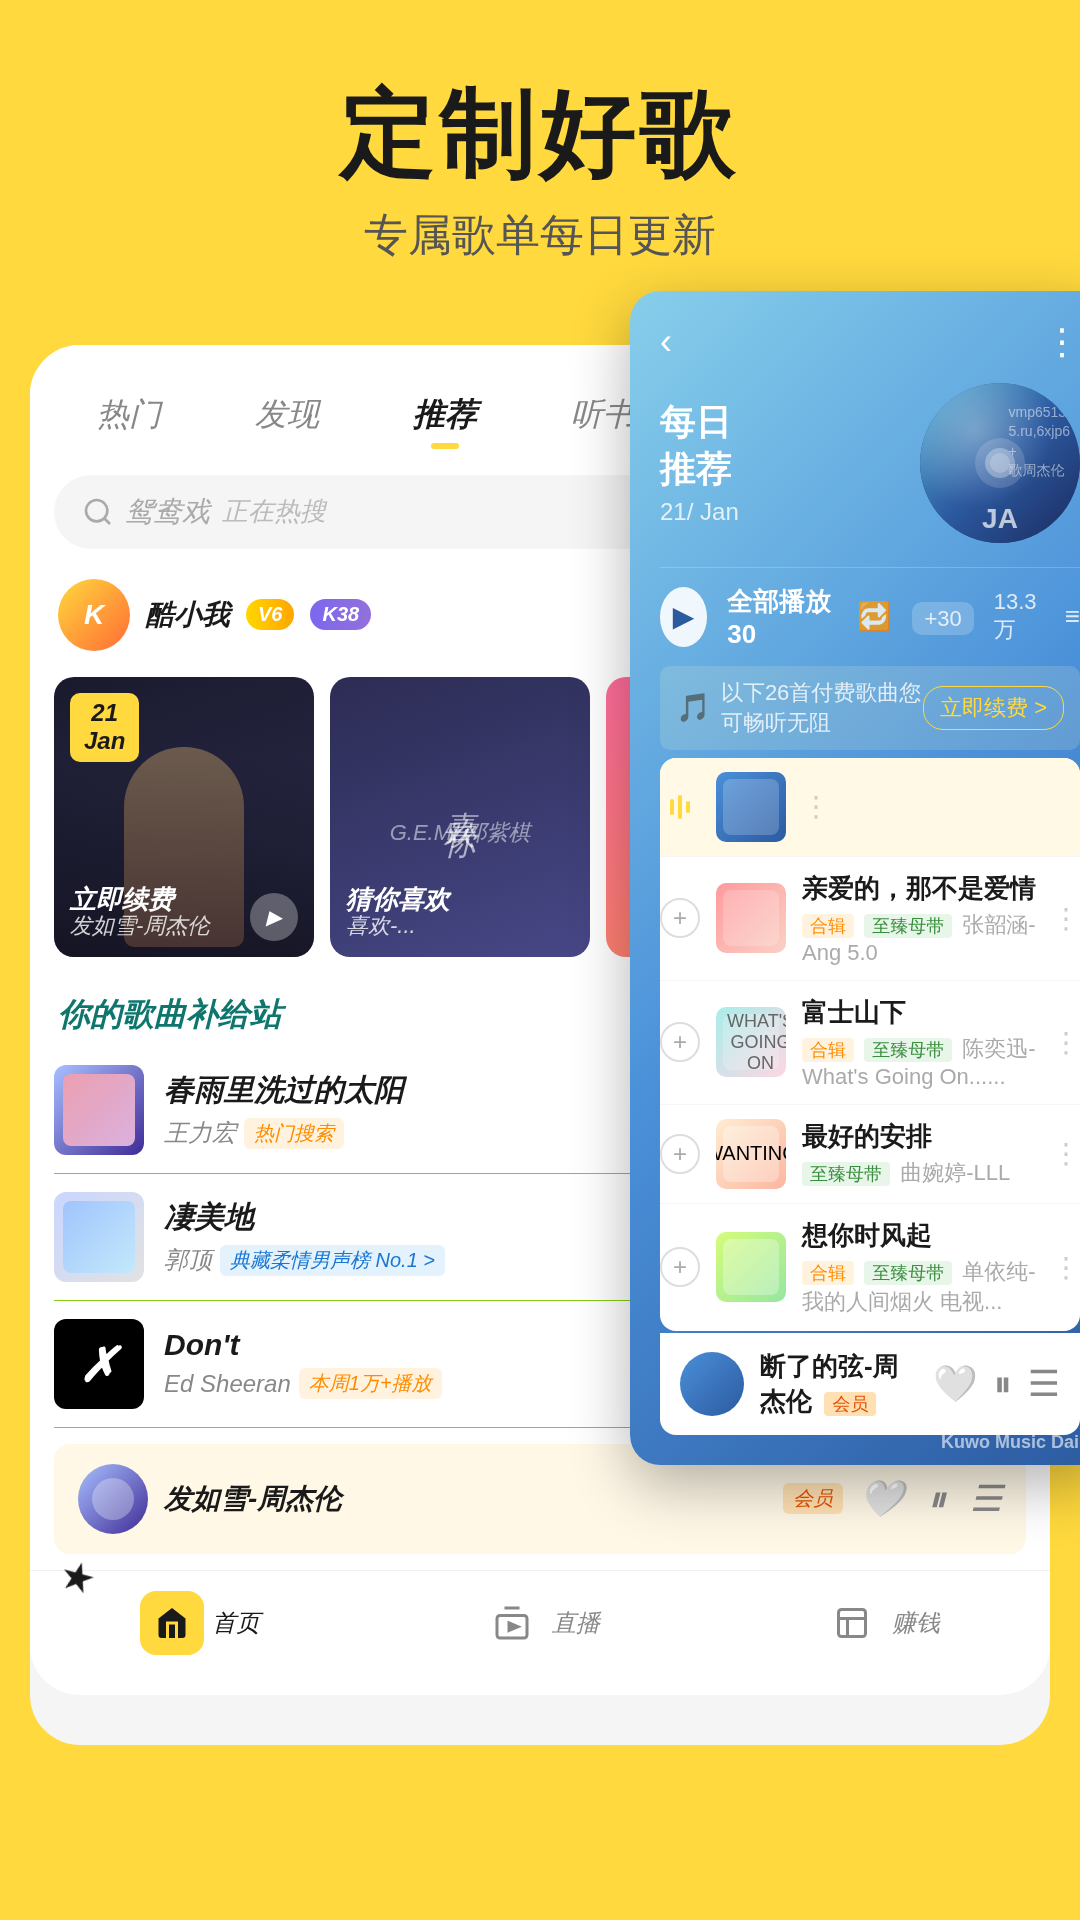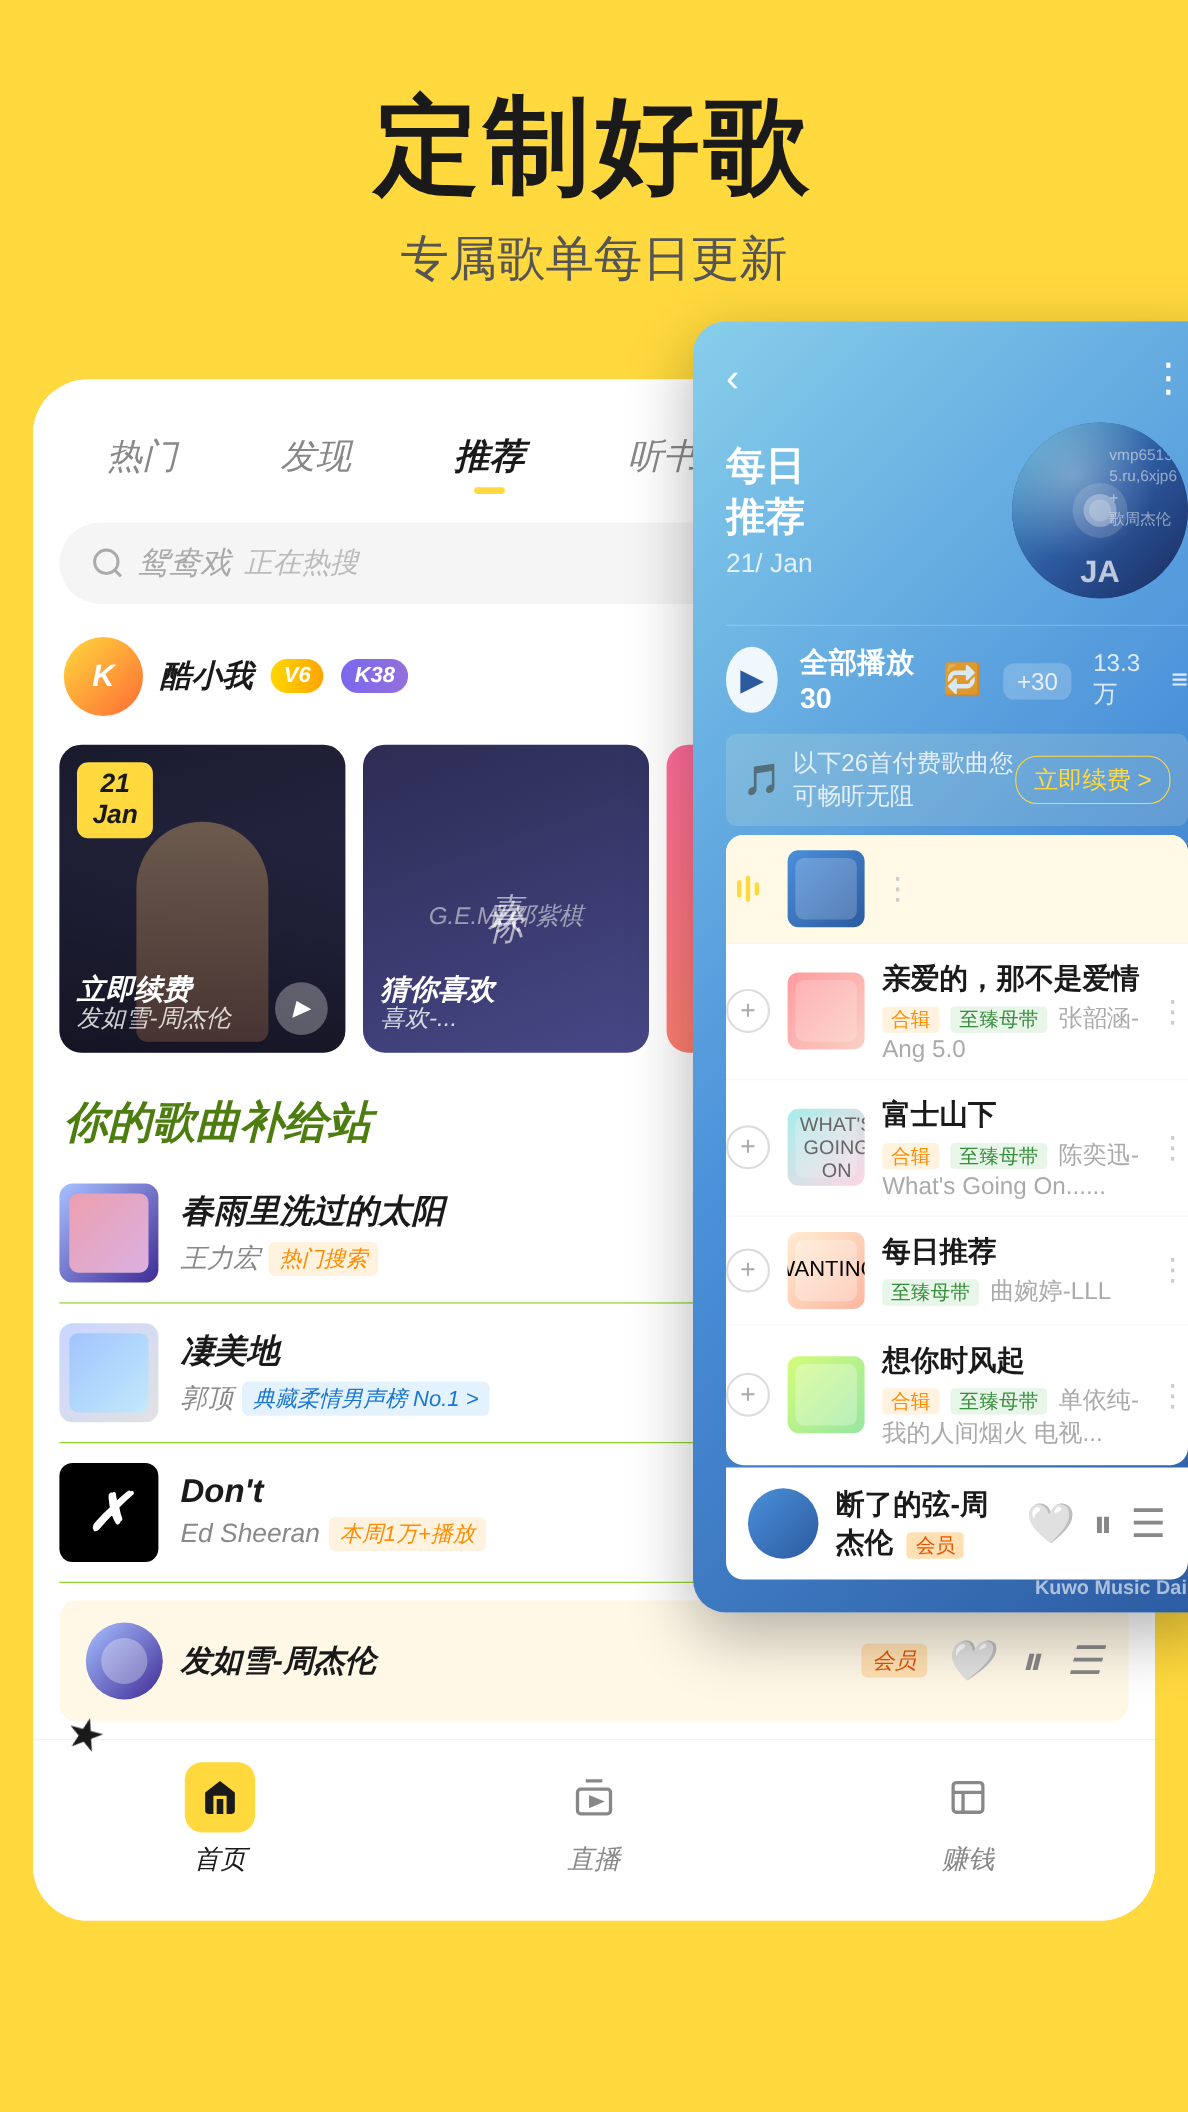--- a/index.html
+++ b/index.html
@@ -267,23 +267,23 @@
       font-weight: 700;
       text-align: center;
     }
     .banner-card-3-icon {
       font-size: 60px;
       margin-top: 10px;
     }
 
     
     .section-title {
-      font-size: 40px;
+      font-size: 32px;
       font-weight: 700;
-      color: #4d7c0f;
+      color: #0f766e;
       padding: 20px 28px 10px;
     }
 
     
     .song-list {
       padding: 0 24px;
     }
     .song-item {
       display: flex;
       align-items: center;
@@ -386,21 +386,21 @@
     .bottom-nav {
       display: flex;
       justify-content: space-around;
       padding: 20px 0 30px;
       background: #fff;
       border-top: 1px solid #f0f0f0;
       margin-top: 10px;
     }
     .bottom-nav-item {
       display: flex;
-      flex-direction: column;
+      flex-direction: row;
       align-items: center;
       gap: 8px;
       justify-content: flex-end;
     }
     .bottom-nav-icon {
       width: 64px;
       height: 64px;
       border-radius: 16px;
       display: flex;
       align-items: center;
@@ -856,21 +856,21 @@
         </div>
         <span class="ps-more">⋮</span>
       </div>
 
       <div class="ps-item">
         <div class="ps-add">+</div>
         <div class="ps-thumb" style="background:linear-gradient(135deg,#ffecd2,#fcb69f);">
           <div style="width:80%;height:80%;border-radius:8px;background:rgba(255,255,255,0.3);display:flex;align-items:center;justify-content:center;font-size:20px;">WANTING</div>
         </div>
         <div class="ps-info">
-          <div class="ps-name">每日推荐</div>
+          <div class="ps-name">最好的安排</div>
           <div class="ps-artist">
             <span style="background:#E8F5E9;color:#388E3C;font-size:18px;padding:2px 8px;border-radius:4px;margin-right:4px;">至臻母带</span>
             <span>曲婉婷-LLL</span>
           </div>
         </div>
         <span class="ps-more">⋮</span>
       </div>
 
       <div class="ps-item" style="border-bottom:none;">
         <div class="ps-add">+</div>

